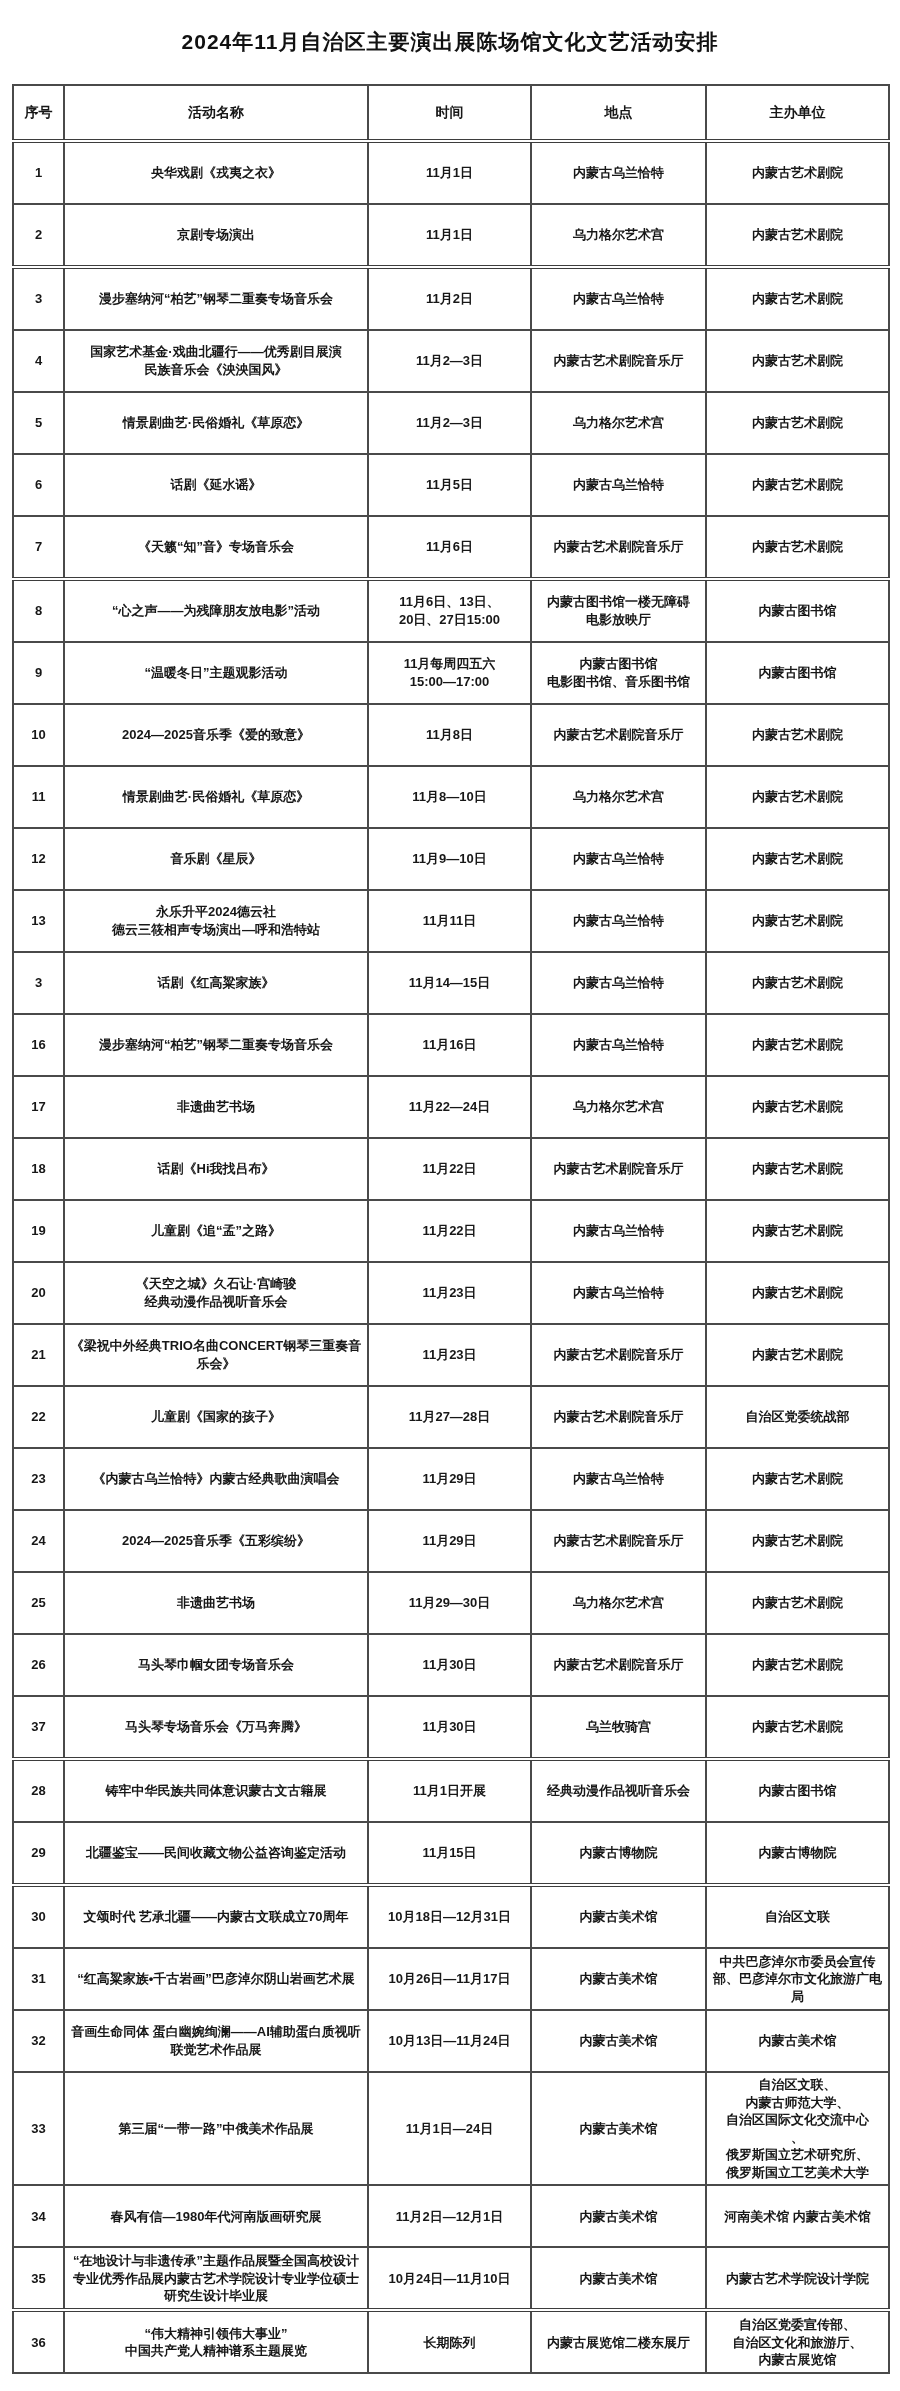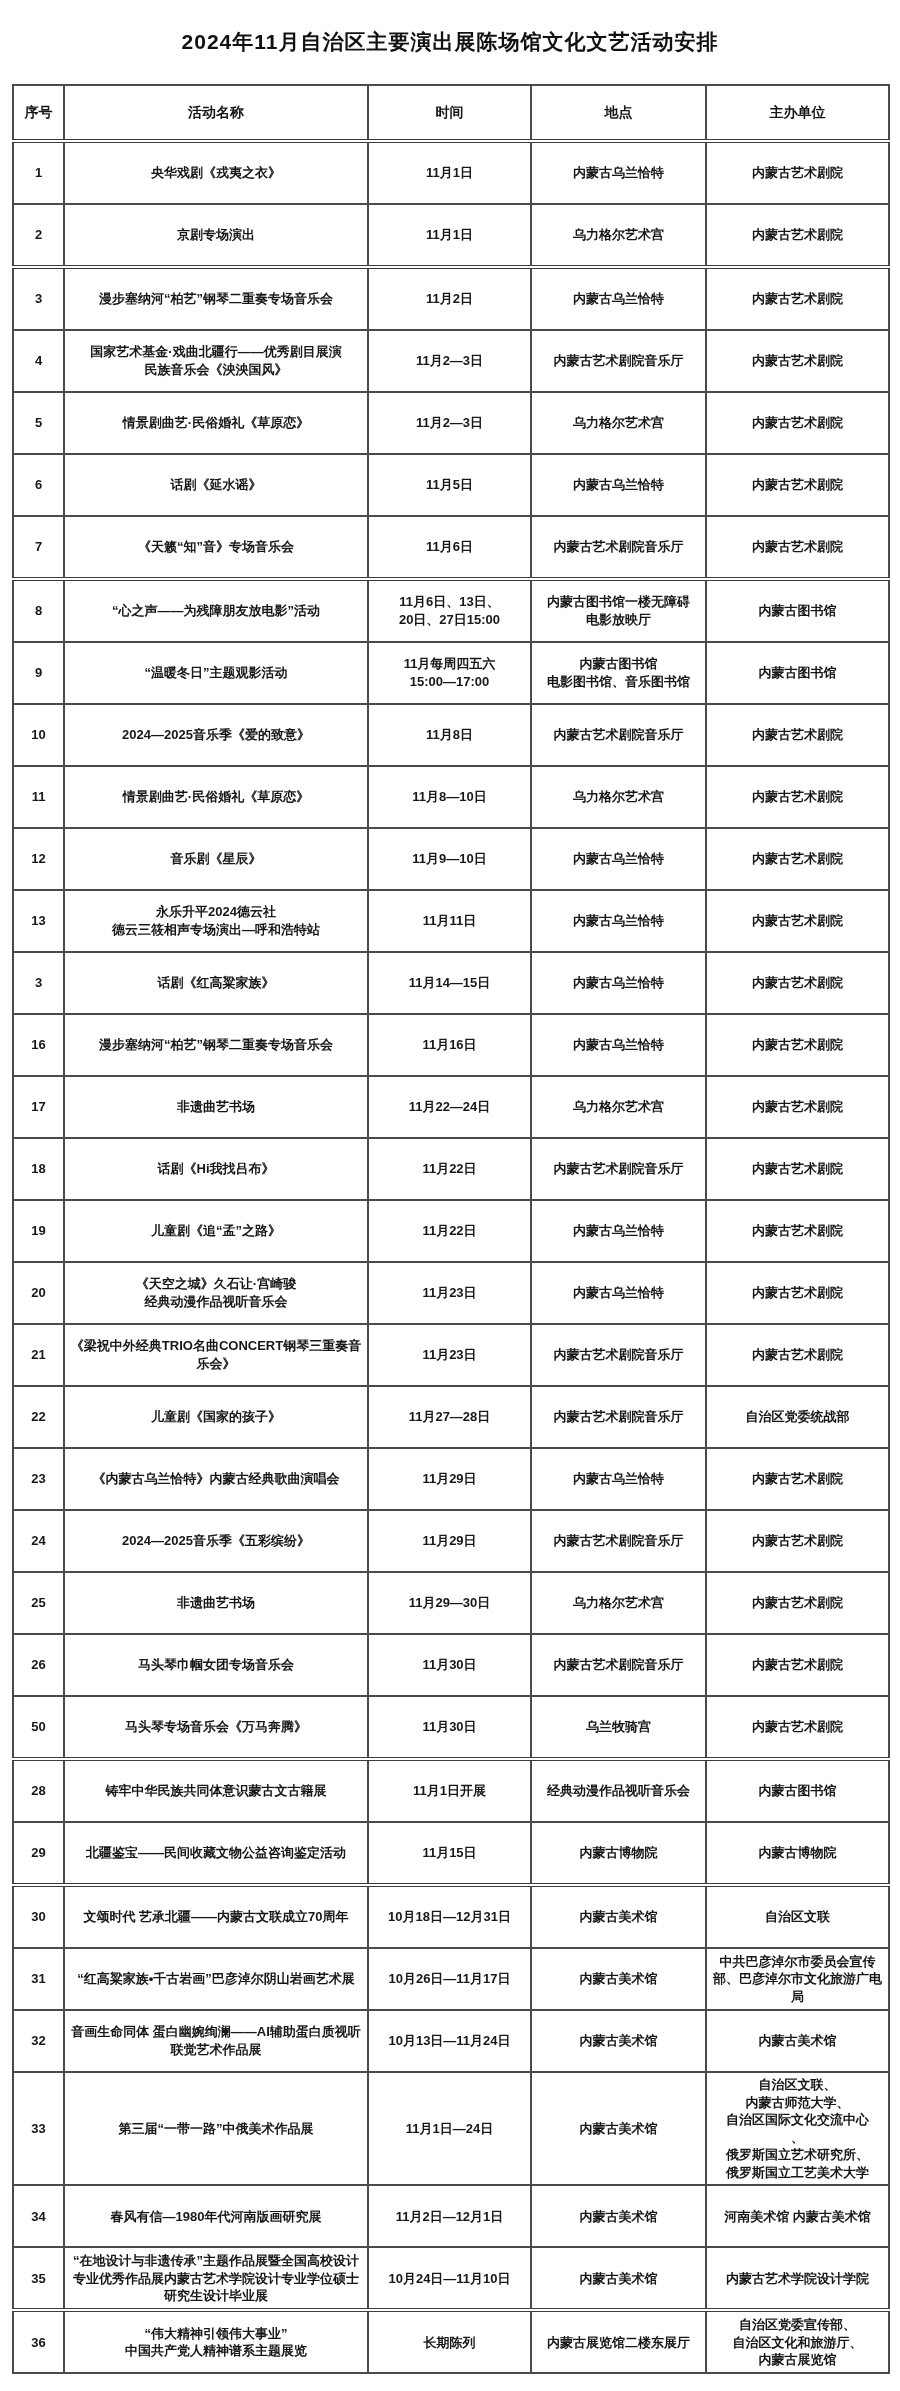--- a/index.html
+++ b/index.html
@@ -272,21 +272,21 @@
           <td>内蒙古艺术剧院</td>
         </tr>
         <tr>
           <td>26</td>
           <td>马头琴巾帼女团专场音乐会</td>
           <td>11月30日</td>
           <td>内蒙古艺术剧院音乐厅</td>
           <td>内蒙古艺术剧院</td>
         </tr>
         <tr>
-          <td>50</td>
+          <td>37</td>
           <td>马头琴专场音乐会《万马奔腾》</td>
           <td>11月30日</td>
           <td>乌兰牧骑宫</td>
           <td>内蒙古艺术剧院</td>
         </tr>
         <tr class="thick-top">
           <td>28</td>
           <td>铸牢中华民族共同体意识蒙古文古籍展</td>
           <td>11月1日开展</td>
           <td>经典动漫作品视听音乐会</td>

